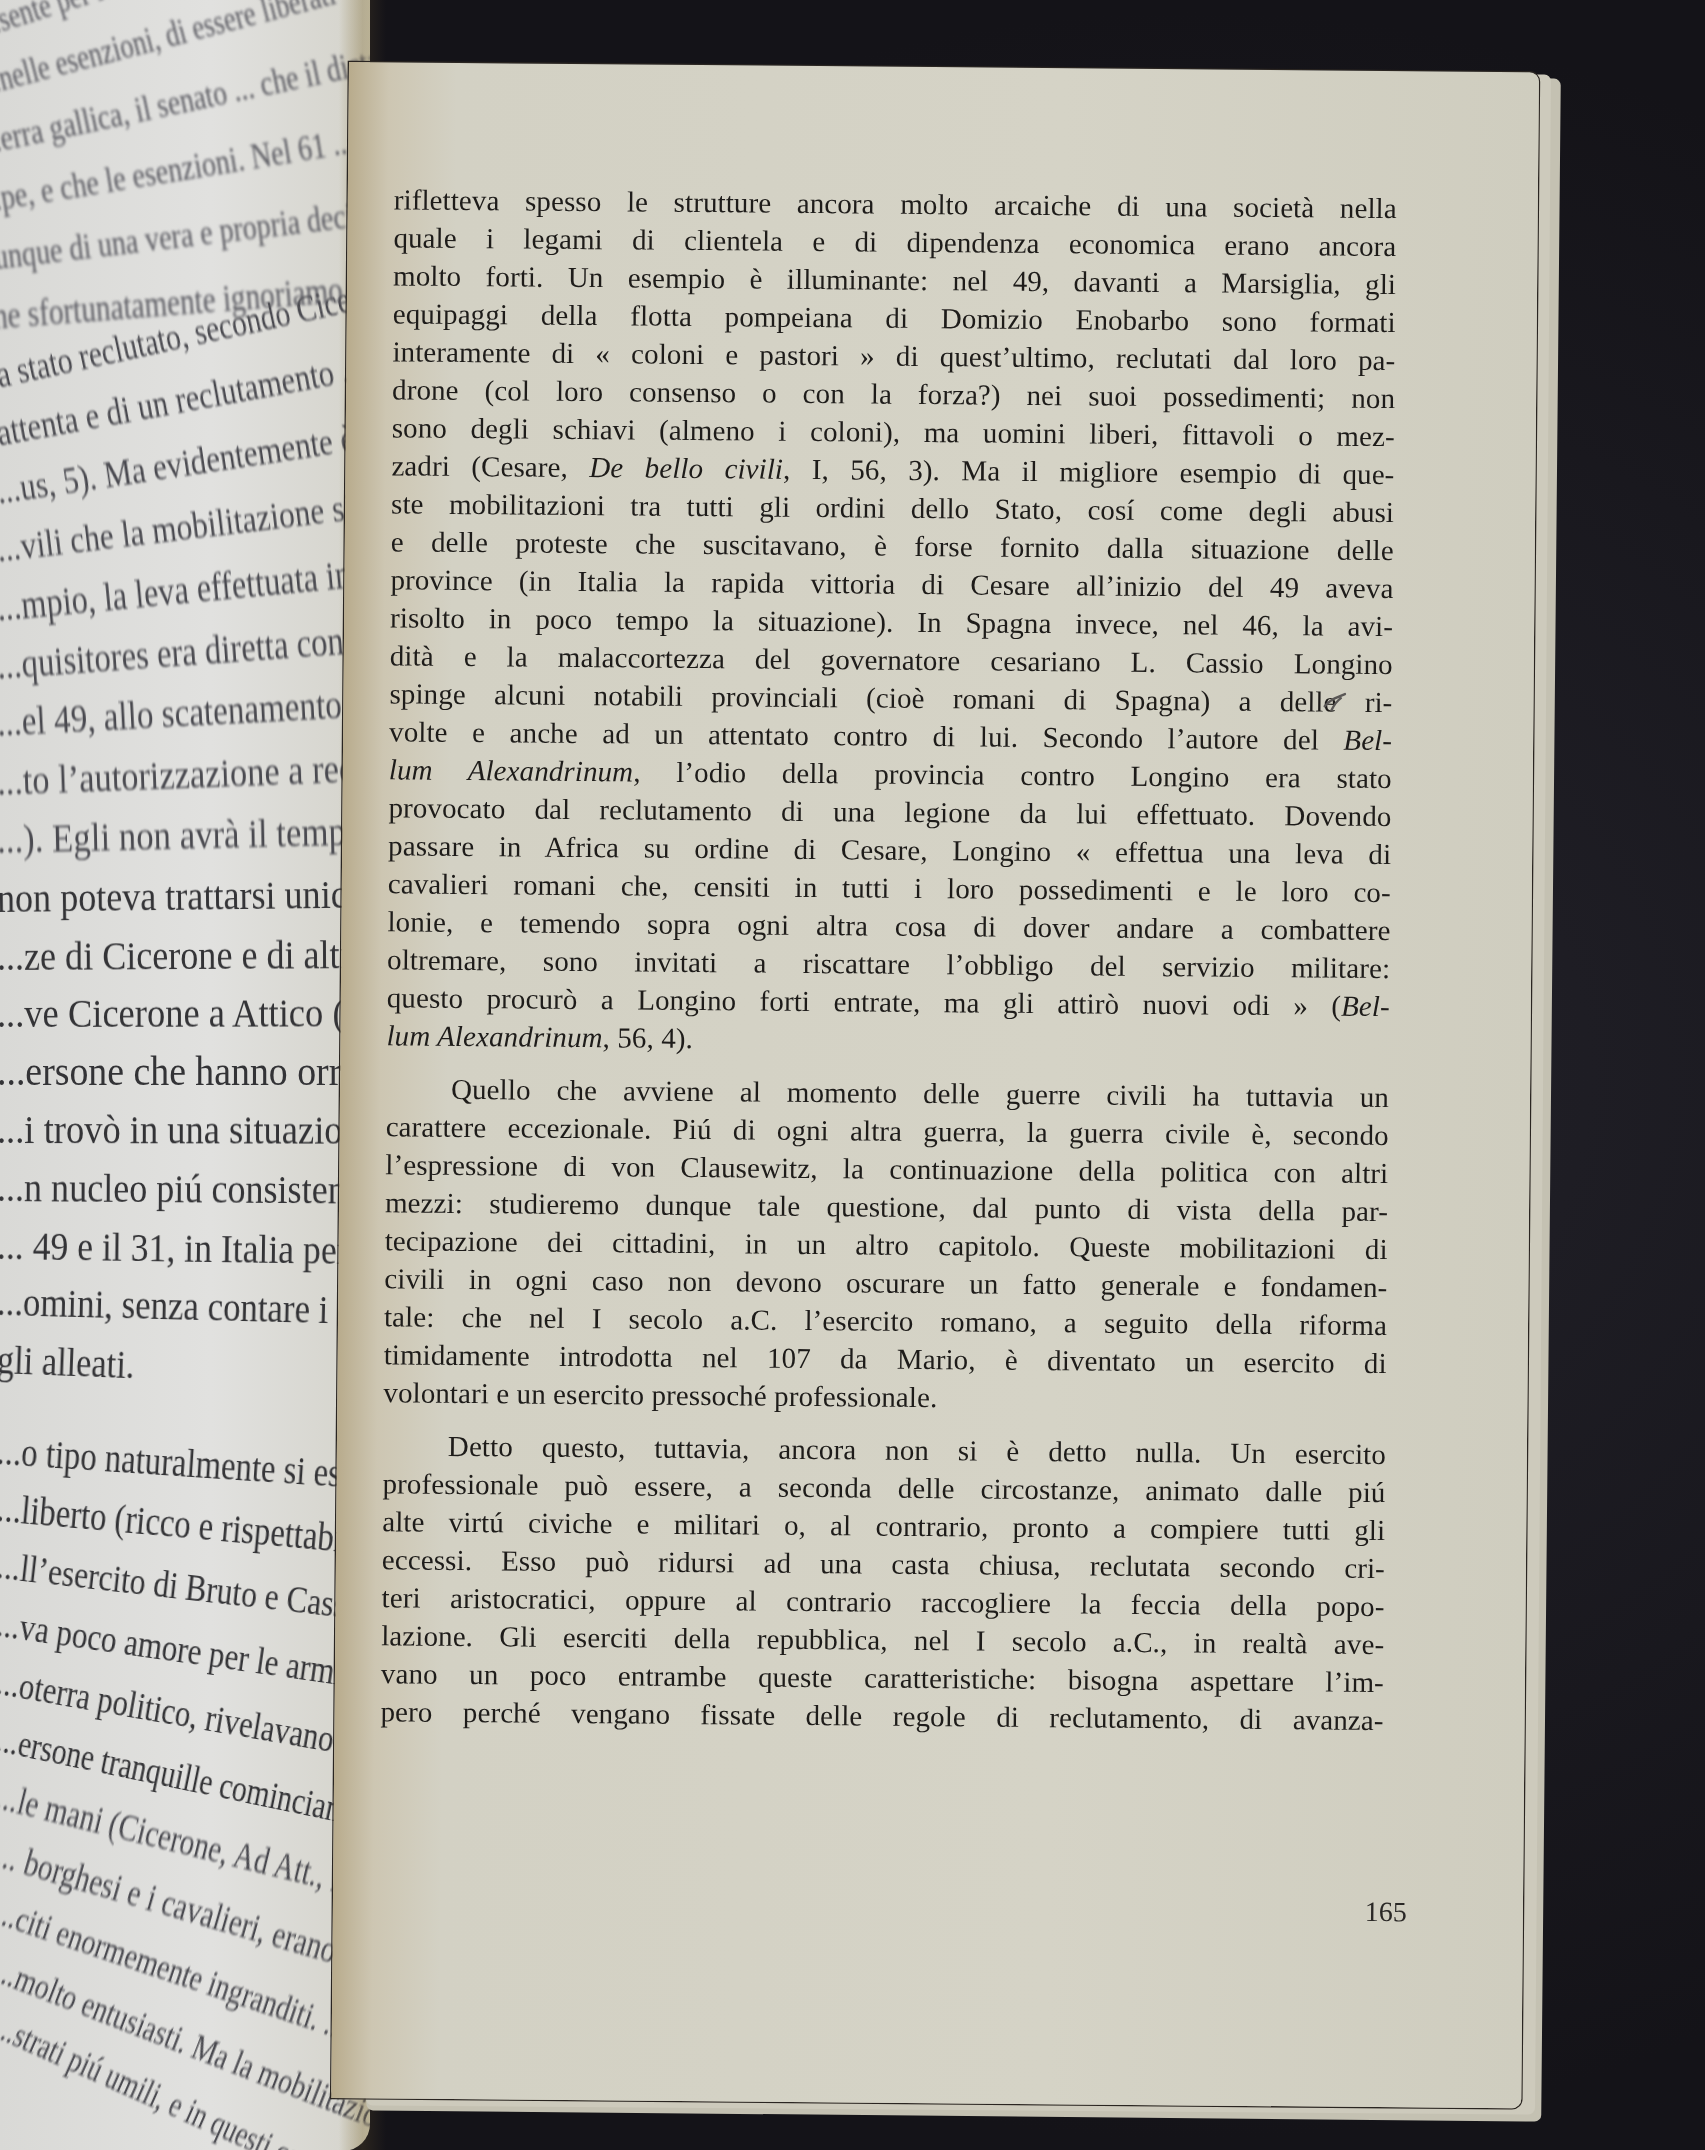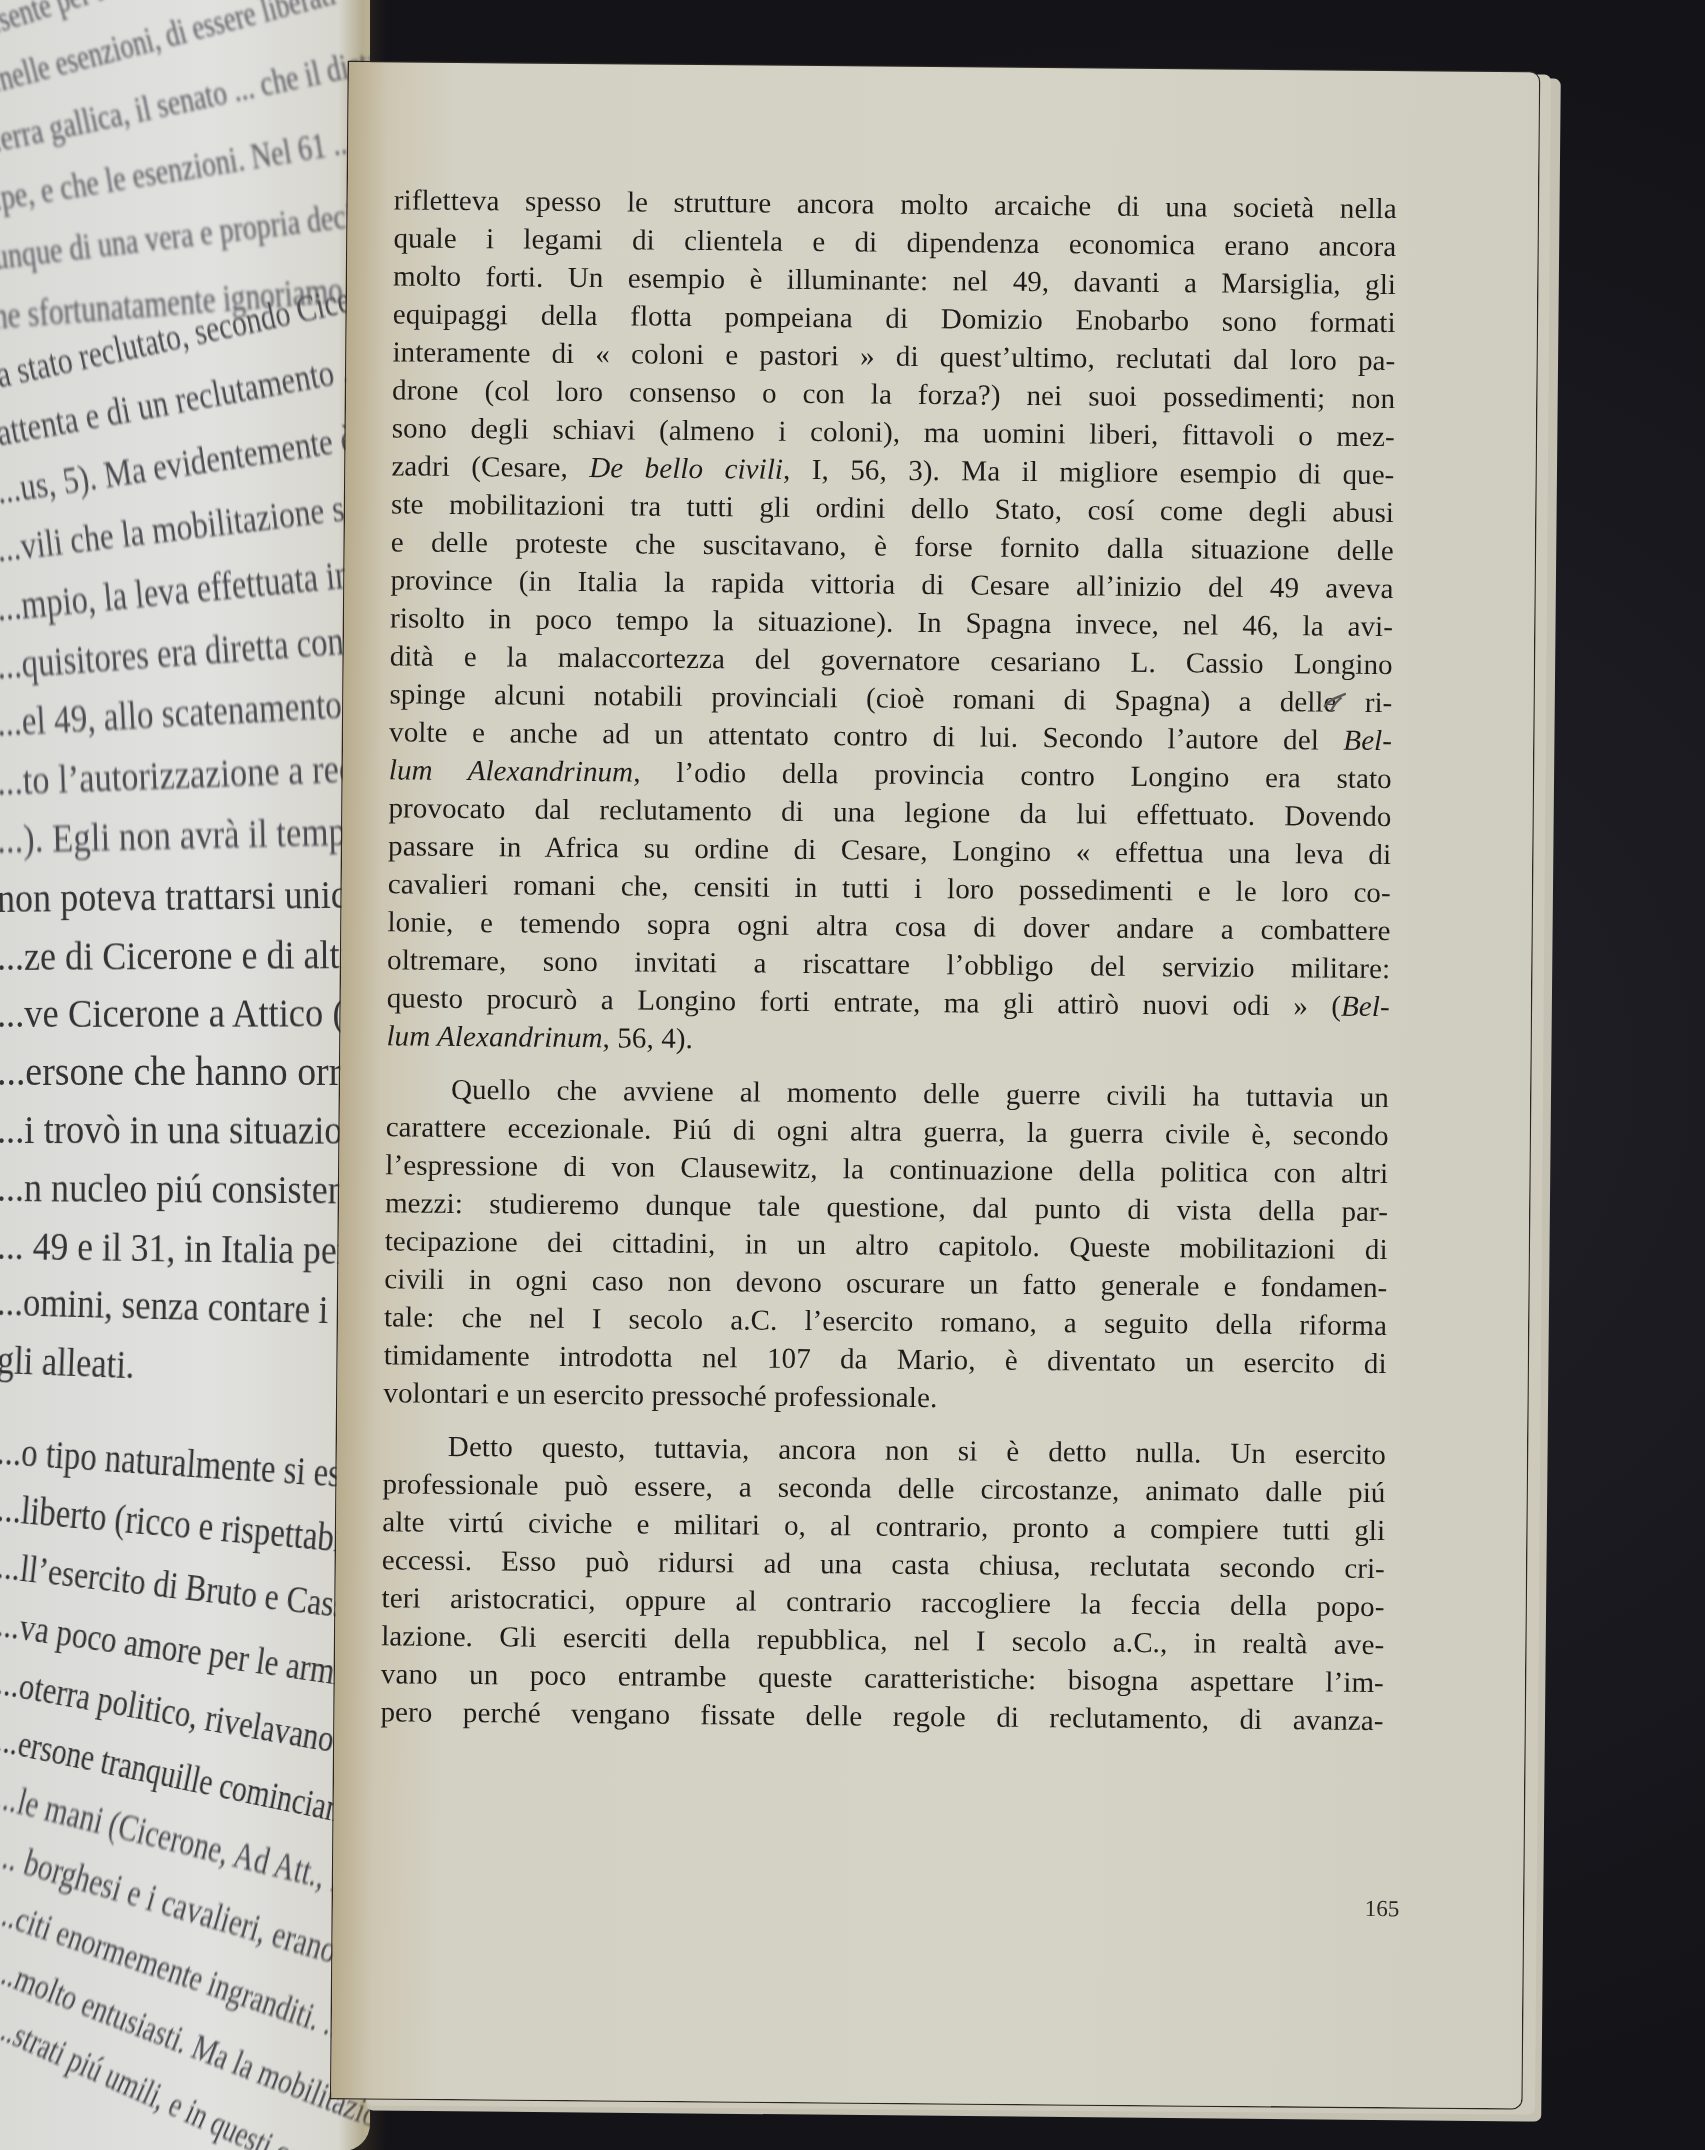--- a/index.html
+++ b/index.html
@@ -66,21 +66,21 @@
     .right-page .line.indented {
       padding-left: 65px;
     }
     .right-page em {
       font-style: italic;
     }
     .page-number {
       position: absolute;
       left: 1032px;
       top: 1825px;
-      font-size: 23px;
+      font-size: 28px;
       color: #2a2826;
     }
 
     
     .left-page {
       position: absolute;
       left: -27px;
       top: 0;
       width: 397px;
       height: 2151px;

